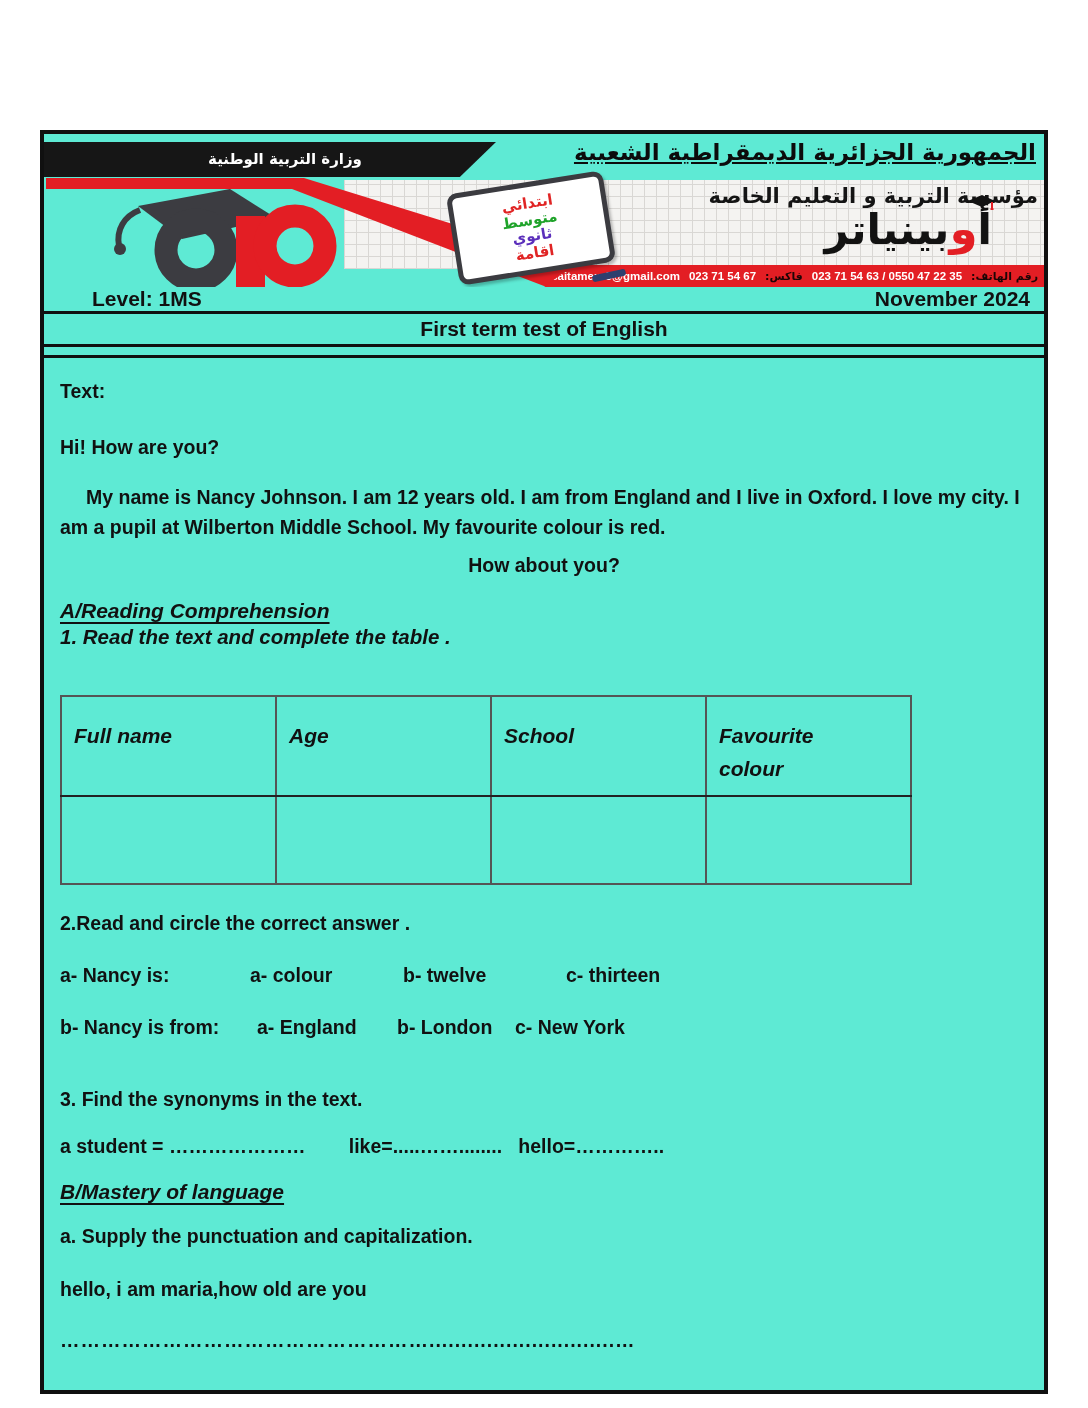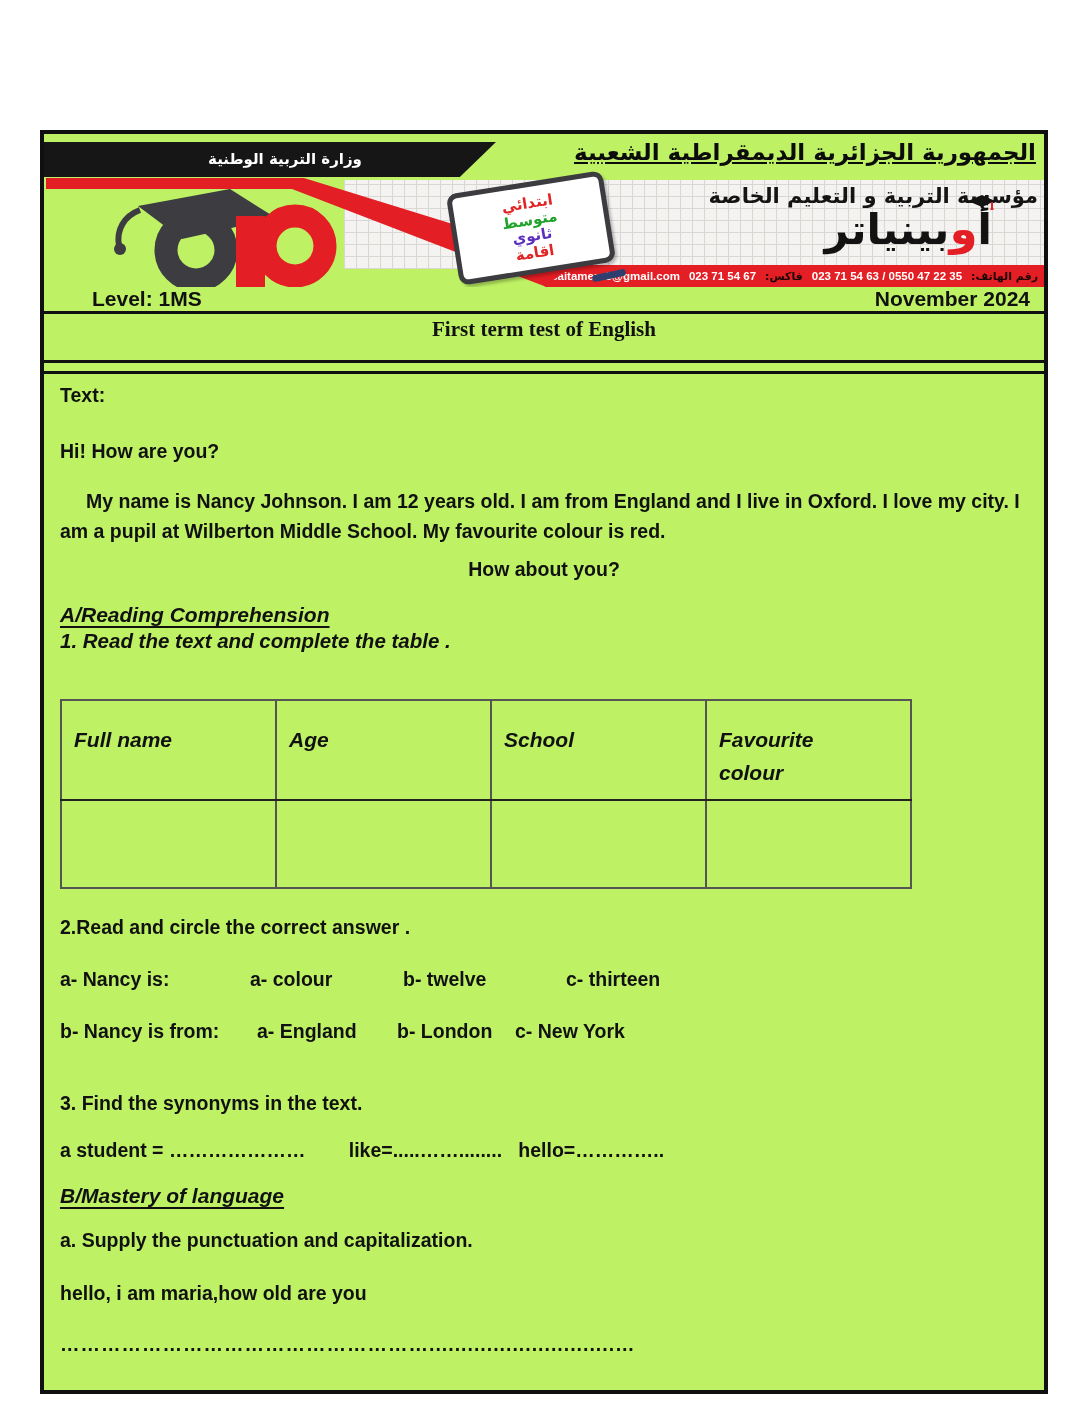--- a/index.html
+++ b/index.html
@@ -1,21 +1,21 @@
 <!DOCTYPE html>
 <html><head>
 <meta charset="utf-8">
 <style>
   * { margin:0; padding:0; box-sizing:border-box; }
   html,body { width:1088px; height:1408px; background:#ffffff; }
   body { font-family:"Liberation Sans", sans-serif; color:#111; position:relative; }
 
   .doc {
     position:absolute; left:40px; top:130px; width:1008px; height:1264px;
-    border:4px solid #101010; background:#bef264;
+    border:4px solid #101010; background:#5eead4;
     display:flex; flex-direction:column;
   }
 
   
   .header { position:relative; height:153px; overflow:hidden; flex:0 0 auto; }
 
   .grid-bg {
     position:absolute; left:300px; right:0; top:46px; bottom:18px;
     background-color:#f4f3f1;
     background-image:
@@ -89,30 +89,30 @@
   .contact-bar .dark-txt  { color:#1d0505; direction:rtl; unicode-bidi:embed; font-family:"DejaVu Sans", sans-serif; font-size:11px; }
 
   
   .meta-row {
     flex:0 0 auto; height:24px;
     display:flex; justify-content:space-between; align-items:flex-start;
     padding:0 14px 0 48px;
     font-size:21px; font-weight:bold;
   }
   .title-box {
-    flex:0 0 auto; height:52px;
+    flex:0 0 auto; height:36px;
     border-top:3px solid #101010; border-bottom:3px solid #101010;
-    text-align:center; font-size:21px; font-weight:bold; padding-top:3px;font-family:Liberation Serif, serif;
+    text-align:center; font-size:21px; font-weight:bold; padding-top:3px;
   }
   .box-gap { flex:0 0 auto; height:8px; }
 
   
   .content {
     flex:1 1 auto; border-top:3px solid #101010;
-    padding:10px 16px 0 16px;
+    padding:22px 16px 0 16px;
     font-size:19.5px; font-weight:bold; line-height:23px;
   }
   .t-label   { margin-top:0; }
   .greeting  { margin-top:33px; }
   .paragraph { margin-top:23px; line-height:30px; text-indent:26px; }
   .closing   { margin-top:12px; text-align:center; }
 
   .sec-head  { margin-top:22px; font-size:21px; font-style:italic; text-decoration:underline; text-decoration-thickness:2px; text-underline-offset:4px; }
   .q-italic  { margin-top:3px; font-size:20.5px; font-style:italic; line-height:24px; }
 

